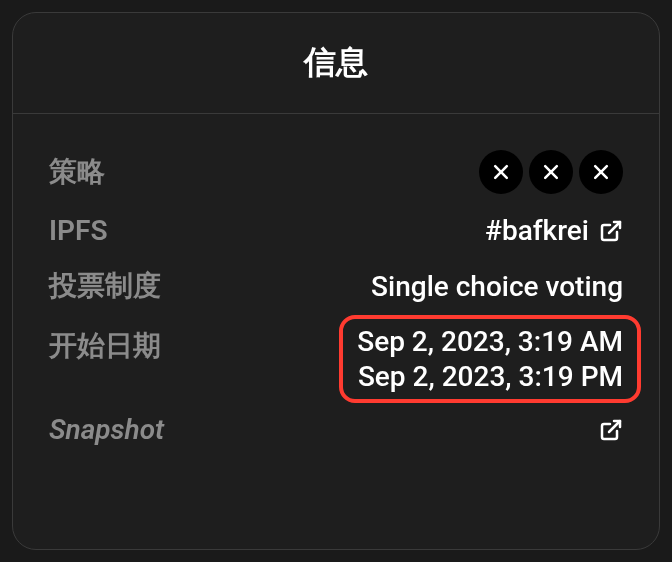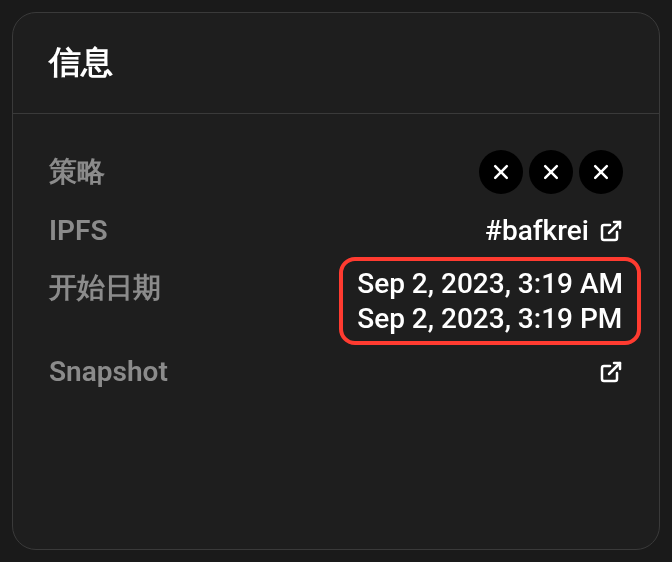--- a/index.html
+++ b/index.html
@@ -16,20 +16,21 @@
     }
     .card {
       background: #1e1e1e;
       border: 1px solid #3a3a3a;
       border-radius: 24px;
       height: 100%;
       overflow: hidden;
     }
     .header {
       padding: 28px 36px;
+      text-align: center;
     }
     .title {
       color: #fff;
       font-size: 32px;
       font-weight: 700;
     }
     .divider {
       height: 1px;
       background: #3a3a3a;
     }
@@ -37,33 +38,35 @@
       padding: 36px;
     }
     .row {
       display: flex;
       justify-content: space-between;
       align-items: center;
       margin-bottom: 20px;
     }
     .row:last-child {
       margin-bottom: 0;
+      font-style: italic;
     }
     .label {
       color: #8b8b8b;
       font-size: 28px;
       font-weight: 600;
     }
     .value {
       color: #fff;
       font-size: 28px;
       font-weight: 500;
       display: flex;
       align-items: center;
       gap: 10px;
+      justify-content: flex-end;
     }
     .strategy-icons {
       display: flex;
       gap: 6px;
     }
     .x-circle {
       width: 44px;
       height: 44px;
       border-radius: 50%;
       background: #000;
@@ -143,20 +146,24 @@
       <a class="value">
         <span>#bafkrei</span>
         <svg class="external-icon" viewBox="0 0 24 24" fill="none" stroke="#fff" stroke-width="2.5" stroke-linecap="round" stroke-linejoin="round">
           <path d="M18 13v6a2 2 0 0 1-2 2H5a2 2 0 0 1-2-2V8a2 2 0 0 1 2-2h6"></path>
           <polyline points="15 3 21 3 21 9"></polyline>
           <line x1="10" y1="14" x2="21" y2="3"></line>
         </svg>
       </a>
     </div>
 
+    <div class="row">
+      <span class="label">投票制度</span>
+      <span class="value">Single choice voting</span>
+    </div>
 
     <div class="date-row-wrapper">
       <div class="dates-labels">
         <span class="label">开始日期</span>
       </div>
       <div class="highlight-box">
         <div class="dates-values">
           <span class="value">Sep 2, 2023, 3:19 AM</span>
           <span class="value">Sep 2, 2023, 3:19 PM</span>
         </div>

